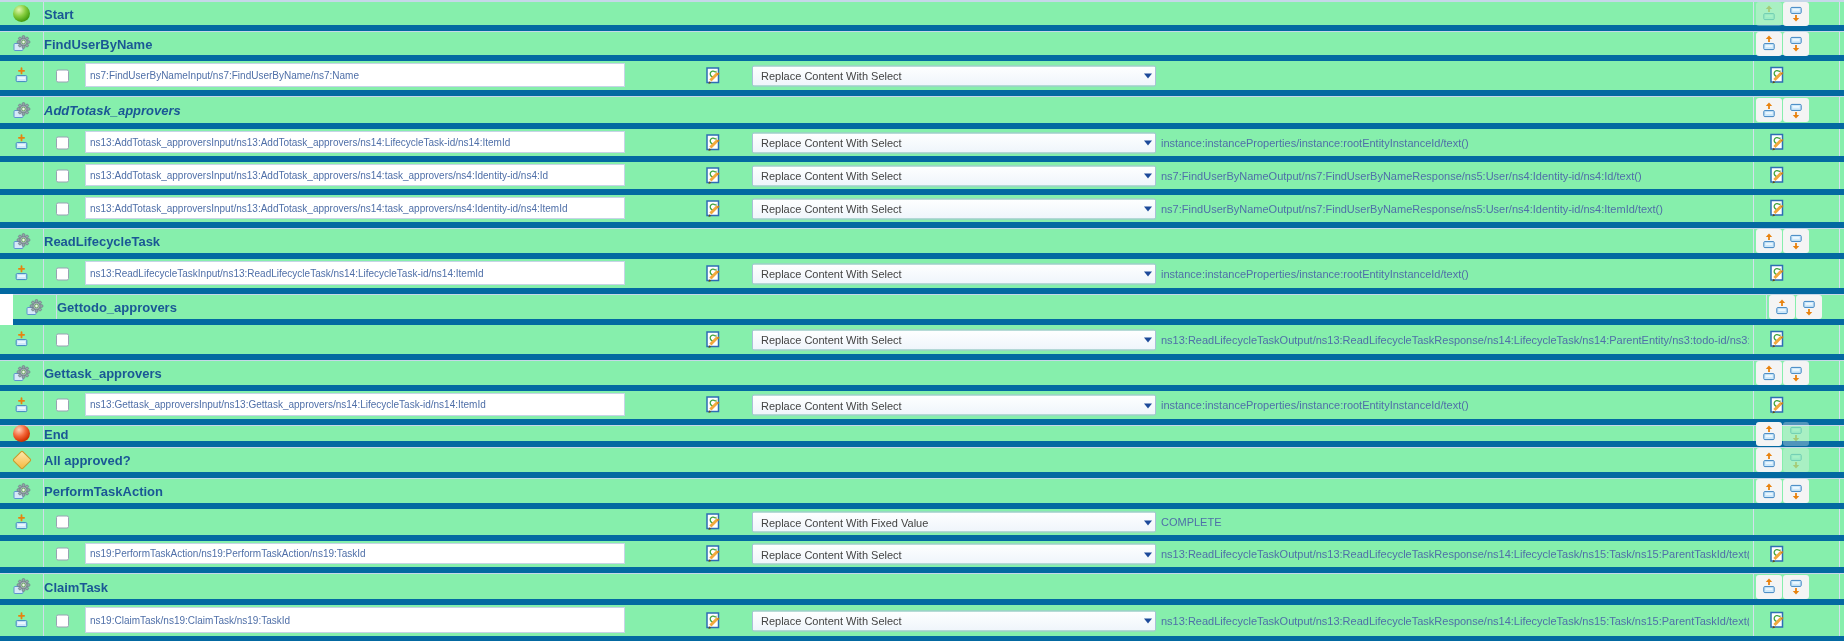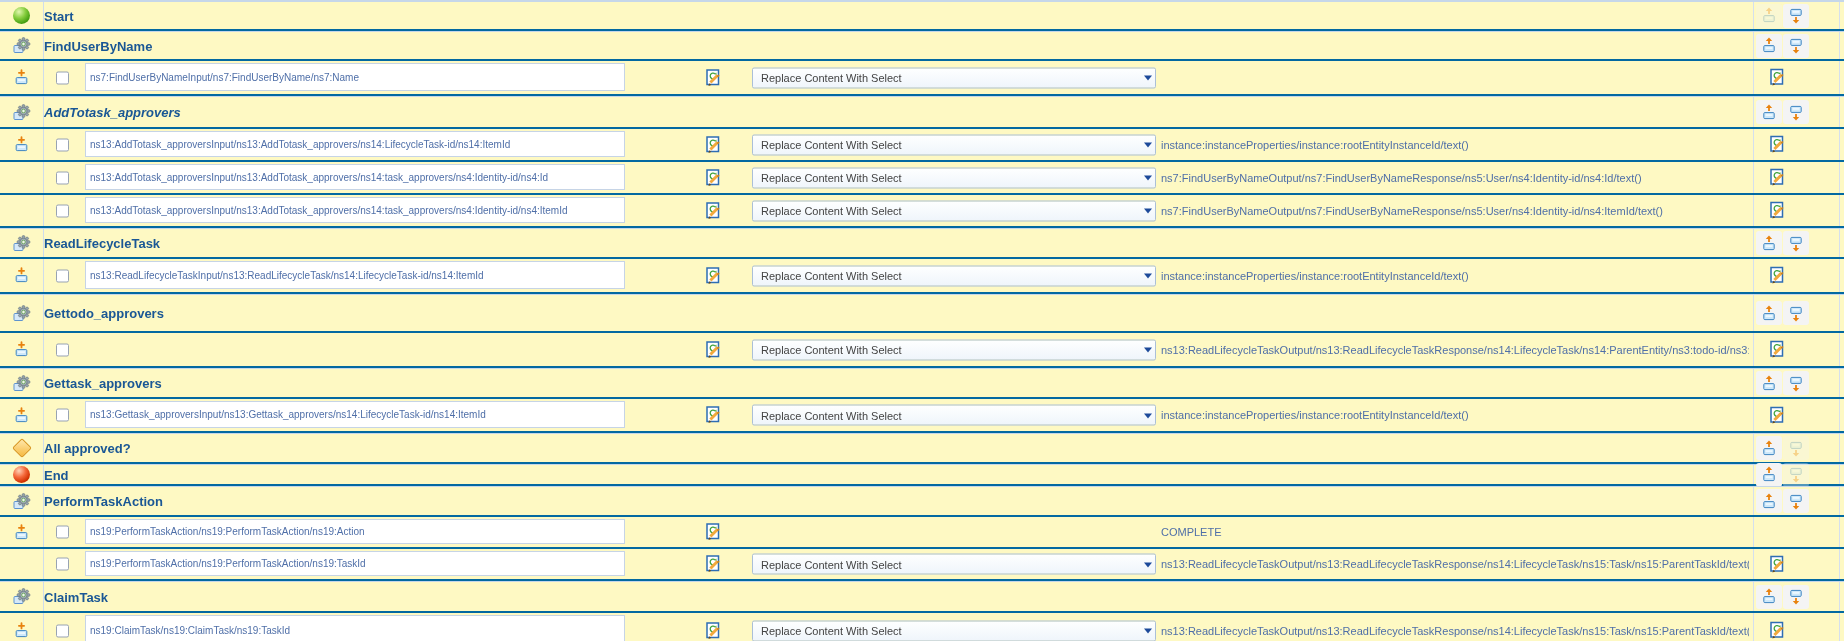--- a/index.html
+++ b/index.html
@@ -1,19 +1,19 @@
 <!DOCTYPE html>
 <html><head>
 <meta charset="utf-8">
 <style>
   html,body{margin:0;padding:0}
   body{width:1844px;height:641px;overflow:hidden;background:#ffffff;
        font-family:"Liberation Sans",sans-serif;}
   #mapper{position:relative;width:1844px;border-top:1px solid #c6d7e9}
-  .row{position:relative;box-sizing:border-box;border-bottom:2px solid #0369a1;background:#fef9c3}
+  .row{position:relative;box-sizing:border-box;border-bottom:6px solid #0369a1;background:#86efac}
   .row.header{border-top:1px solid #c6d7e9}
   .gutter{position:absolute;left:0;top:0;bottom:0;width:43px;border-right:1px solid #cfdceb;
           display:flex;align-items:center;justify-content:center}
   .title{position:absolute;left:44px;top:50%;transform:translateY(-50%);
          font-size:13px;font-weight:bold;color:#1a5795;white-space:nowrap}
   .cb{position:absolute;left:56px;top:50%;transform:translateY(-50%);
       width:13px;height:13px;appearance:none;-webkit-appearance:none;
       border:1px solid #98a3b3;border-radius:2px;background:#fff;margin:0;cursor:pointer}
   .path{position:absolute;left:85px;width:540px;top:2px;bottom:3px;
         border:1px solid #c6d4e6;background:#fff;display:flex;align-items:center;
@@ -378,21 +378,21 @@
             <rect x="3" y="1.5" width="11.5" height="14.5" fill="#ffffff" stroke="#2e6db4" stroke-width="1.5"></rect>
             <path d="M10.9 5.2 a2.9 2.9 0 1 0 0.9 3.4" fill="none" stroke="#41a33c" stroke-width="1.3"></path>
             <path d="M12.2 3.9 l0.5 2.4 -2.3 -0.5 Z" fill="#41a33c"></path>
             <path d="M6.4 14 L13.6 6.8" stroke="#f2a93d" stroke-width="3"></path>
             <path d="M13.6 6.8 l1.1 1.1" stroke="#c9811b" stroke-width="2.2"></path>
             <path d="M5.6 14.8 l-1.2 2.7 2.8 -1.1 Z" fill="#6b4a12"></path>
           </svg>
         </span>
       </div>
     </div>
-    <div class="row header" style="height: 39px;">
+    <div class="row header" style="height: 31px; margin-left: 13px;">
       <div class="gutter">
         <span>
           <svg width="18" height="17" viewBox="0 0 18 17">
             <rect x="1" y="8.5" width="9" height="7" rx="1" fill="#d6e9f8" stroke="#5e93cf"></rect>
             <g transform="translate(10.5,7)">
               <g fill="#98a5ad" stroke="#6e7d86" stroke-width="0.8">
                 <rect x="-1.3" y="-6.3" width="2.6" height="12.6" rx="0.8"></rect>
                 <rect x="-6.3" y="-1.3" width="12.6" height="2.6" rx="0.8"></rect>
                 <rect x="-1.3" y="-6.3" width="2.6" height="12.6" rx="0.8" transform="rotate(45)"></rect>
                 <rect x="-1.3" y="-6.3" width="2.6" height="12.6" rx="0.8" transform="rotate(-45)"></rect>
@@ -535,49 +535,49 @@
             <rect x="3" y="1.5" width="11.5" height="14.5" fill="#ffffff" stroke="#2e6db4" stroke-width="1.5"></rect>
             <path d="M10.9 5.2 a2.9 2.9 0 1 0 0.9 3.4" fill="none" stroke="#41a33c" stroke-width="1.3"></path>
             <path d="M12.2 3.9 l0.5 2.4 -2.3 -0.5 Z" fill="#41a33c"></path>
             <path d="M6.4 14 L13.6 6.8" stroke="#f2a93d" stroke-width="3"></path>
             <path d="M13.6 6.8 l1.1 1.1" stroke="#c9811b" stroke-width="2.2"></path>
             <path d="M5.6 14.8 l-1.2 2.7 2.8 -1.1 Z" fill="#6b4a12"></path>
           </svg>
         </span>
       </div>
     </div>
+    <div class="row header" style="height: 22px;">
+      <div class="gutter">
+        <span class="sphere red"></span>
+      </div>
+      <span class="title">End</span>
+      <div class="rcell">
+        <span class="ibtn up">
+          <svg width="18" height="17" viewBox="0 0 18 17">
+            <path d="M9 3v4" stroke="#e8820e" stroke-width="1.8"></path>
+            <path d="M9 0.5 L5.8 4 h6.4 Z" fill="#e8820e"></path>
+            <rect x="3.8" y="8.6" width="10.4" height="6" rx="1" fill="#cfe9fa" stroke="#3e85c2"></rect>
+            <rect x="5.6" y="10.3" width="6.8" height="1.6" fill="#f0f9ff"></rect>
+          </svg>
+        </span>
+        <span class="ibtn down disabled">
+          <svg width="18" height="17" viewBox="0 0 18 17">
+            <rect x="3.8" y="2.4" width="10.4" height="6" rx="1" fill="#cfe9fa" stroke="#3e85c2"></rect>
+            <rect x="5.6" y="4.1" width="6.8" height="1.6" fill="#f0f9ff"></rect>
+            <path d="M9 10v4" stroke="#e8820e" stroke-width="1.8"></path>
+            <path d="M9 16.5 L5.8 13 h6.4 Z" fill="#e8820e"></path>
+          </svg>
+        </span>
+      </div>
+    </div>
     <div class="row header" style="height: 31px;">
       <div class="gutter">
         <span class="diamond"></span>
       </div>
       <span class="title">All approved?</span>
-      <div class="rcell">
-        <span class="ibtn up">
-          <svg width="18" height="17" viewBox="0 0 18 17">
-            <path d="M9 3v4" stroke="#e8820e" stroke-width="1.8"></path>
-            <path d="M9 0.5 L5.8 4 h6.4 Z" fill="#e8820e"></path>
-            <rect x="3.8" y="8.6" width="10.4" height="6" rx="1" fill="#cfe9fa" stroke="#3e85c2"></rect>
-            <rect x="5.6" y="10.3" width="6.8" height="1.6" fill="#f0f9ff"></rect>
-          </svg>
-        </span>
-        <span class="ibtn down disabled">
-          <svg width="18" height="17" viewBox="0 0 18 17">
-            <rect x="3.8" y="2.4" width="10.4" height="6" rx="1" fill="#cfe9fa" stroke="#3e85c2"></rect>
-            <rect x="5.6" y="4.1" width="6.8" height="1.6" fill="#f0f9ff"></rect>
-            <path d="M9 10v4" stroke="#e8820e" stroke-width="1.8"></path>
-            <path d="M9 16.5 L5.8 13 h6.4 Z" fill="#e8820e"></path>
-          </svg>
-        </span>
-      </div>
-    </div>
-    <div class="row header" style="height: 22px;">
-      <div class="gutter">
-        <span class="sphere red"></span>
-      </div>
-      <span class="title">End</span>
       <div class="rcell">
         <span class="ibtn up">
           <svg width="18" height="17" viewBox="0 0 18 17">
             <path d="M9 3v4" stroke="#e8820e" stroke-width="1.8"></path>
             <path d="M9 0.5 L5.8 4 h6.4 Z" fill="#e8820e"></path>
             <rect x="3.8" y="8.6" width="10.4" height="6" rx="1" fill="#cfe9fa" stroke="#3e85c2"></rect>
             <rect x="5.6" y="10.3" width="6.8" height="1.6" fill="#f0f9ff"></rect>
           </svg>
         </span>
         <span class="ibtn down disabled">
@@ -632,33 +632,34 @@
       <div class="gutter">
         <span class="addbtn">
           <svg width="17" height="17" viewBox="0 0 17 17">
             <path d="M8.5 1.2v5.2M5.9 3.8h5.2" stroke="#e8820e" stroke-width="1.8" stroke-linecap="round"></path>
             <rect x="3.2" y="8.6" width="10.6" height="6" rx="1" fill="#cfe9fa" stroke="#3e85c2"></rect>
             <rect x="5" y="10.3" width="7" height="1.6" fill="#f0f9ff"></rect>
           </svg>
         </span>
       </div>
       <input class="cb" type="checkbox" style="">
-      <div class="path">
-        <span>ns19:PerformTaskAction/ns19:PerformTaskAction/ns19:Action</span>
-      </div>
-      <span class="midedit">
-        <svg width="19" height="19" viewBox="0 0 19 19">
-          <rect x="3" y="1.5" width="11.5" height="14.5" fill="#ffffff" stroke="#2e6db4" stroke-width="1.5"></rect>
-          <path d="M10.9 5.2 a2.9 2.9 0 1 0 0.9 3.4" fill="none" stroke="#41a33c" stroke-width="1.3"></path>
-          <path d="M12.2 3.9 l0.5 2.4 -2.3 -0.5 Z" fill="#41a33c"></path>
-          <path d="M6.4 14 L13.6 6.8" stroke="#f2a93d" stroke-width="3"></path>
-          <path d="M13.6 6.8 l1.1 1.1" stroke="#c9811b" stroke-width="2.2"></path>
-          <path d="M5.6 14.8 l-1.2 2.7 2.8 -1.1 Z" fill="#6b4a12"></path>
-        </svg>
-      </span>
+      <span class="midedit">
+        <svg width="19" height="19" viewBox="0 0 19 19">
+          <rect x="3" y="1.5" width="11.5" height="14.5" fill="#ffffff" stroke="#2e6db4" stroke-width="1.5"></rect>
+          <path d="M10.9 5.2 a2.9 2.9 0 1 0 0.9 3.4" fill="none" stroke="#41a33c" stroke-width="1.3"></path>
+          <path d="M12.2 3.9 l0.5 2.4 -2.3 -0.5 Z" fill="#41a33c"></path>
+          <path d="M6.4 14 L13.6 6.8" stroke="#f2a93d" stroke-width="3"></path>
+          <path d="M13.6 6.8 l1.1 1.1" stroke="#c9811b" stroke-width="2.2"></path>
+          <path d="M5.6 14.8 l-1.2 2.7 2.8 -1.1 Z" fill="#6b4a12"></path>
+        </svg>
+      </span>
+      <div class="select">
+        <span class="lbl">Replace Content With Fixed Value</span>
+        <span class="arrow"></span>
+      </div>
       <span class="value">COMPLETE</span>
       <div class="rcell"></div>
     </div>
     <div class="row data" style="height: 32px; text-decoration: underline;">
       <div class="gutter"></div>
       <input class="cb" type="checkbox" style="">
       <div class="path">
         <span>ns19:PerformTaskAction/ns19:PerformTaskAction/ns19:TaskId</span>
       </div>
       <span class="midedit">

